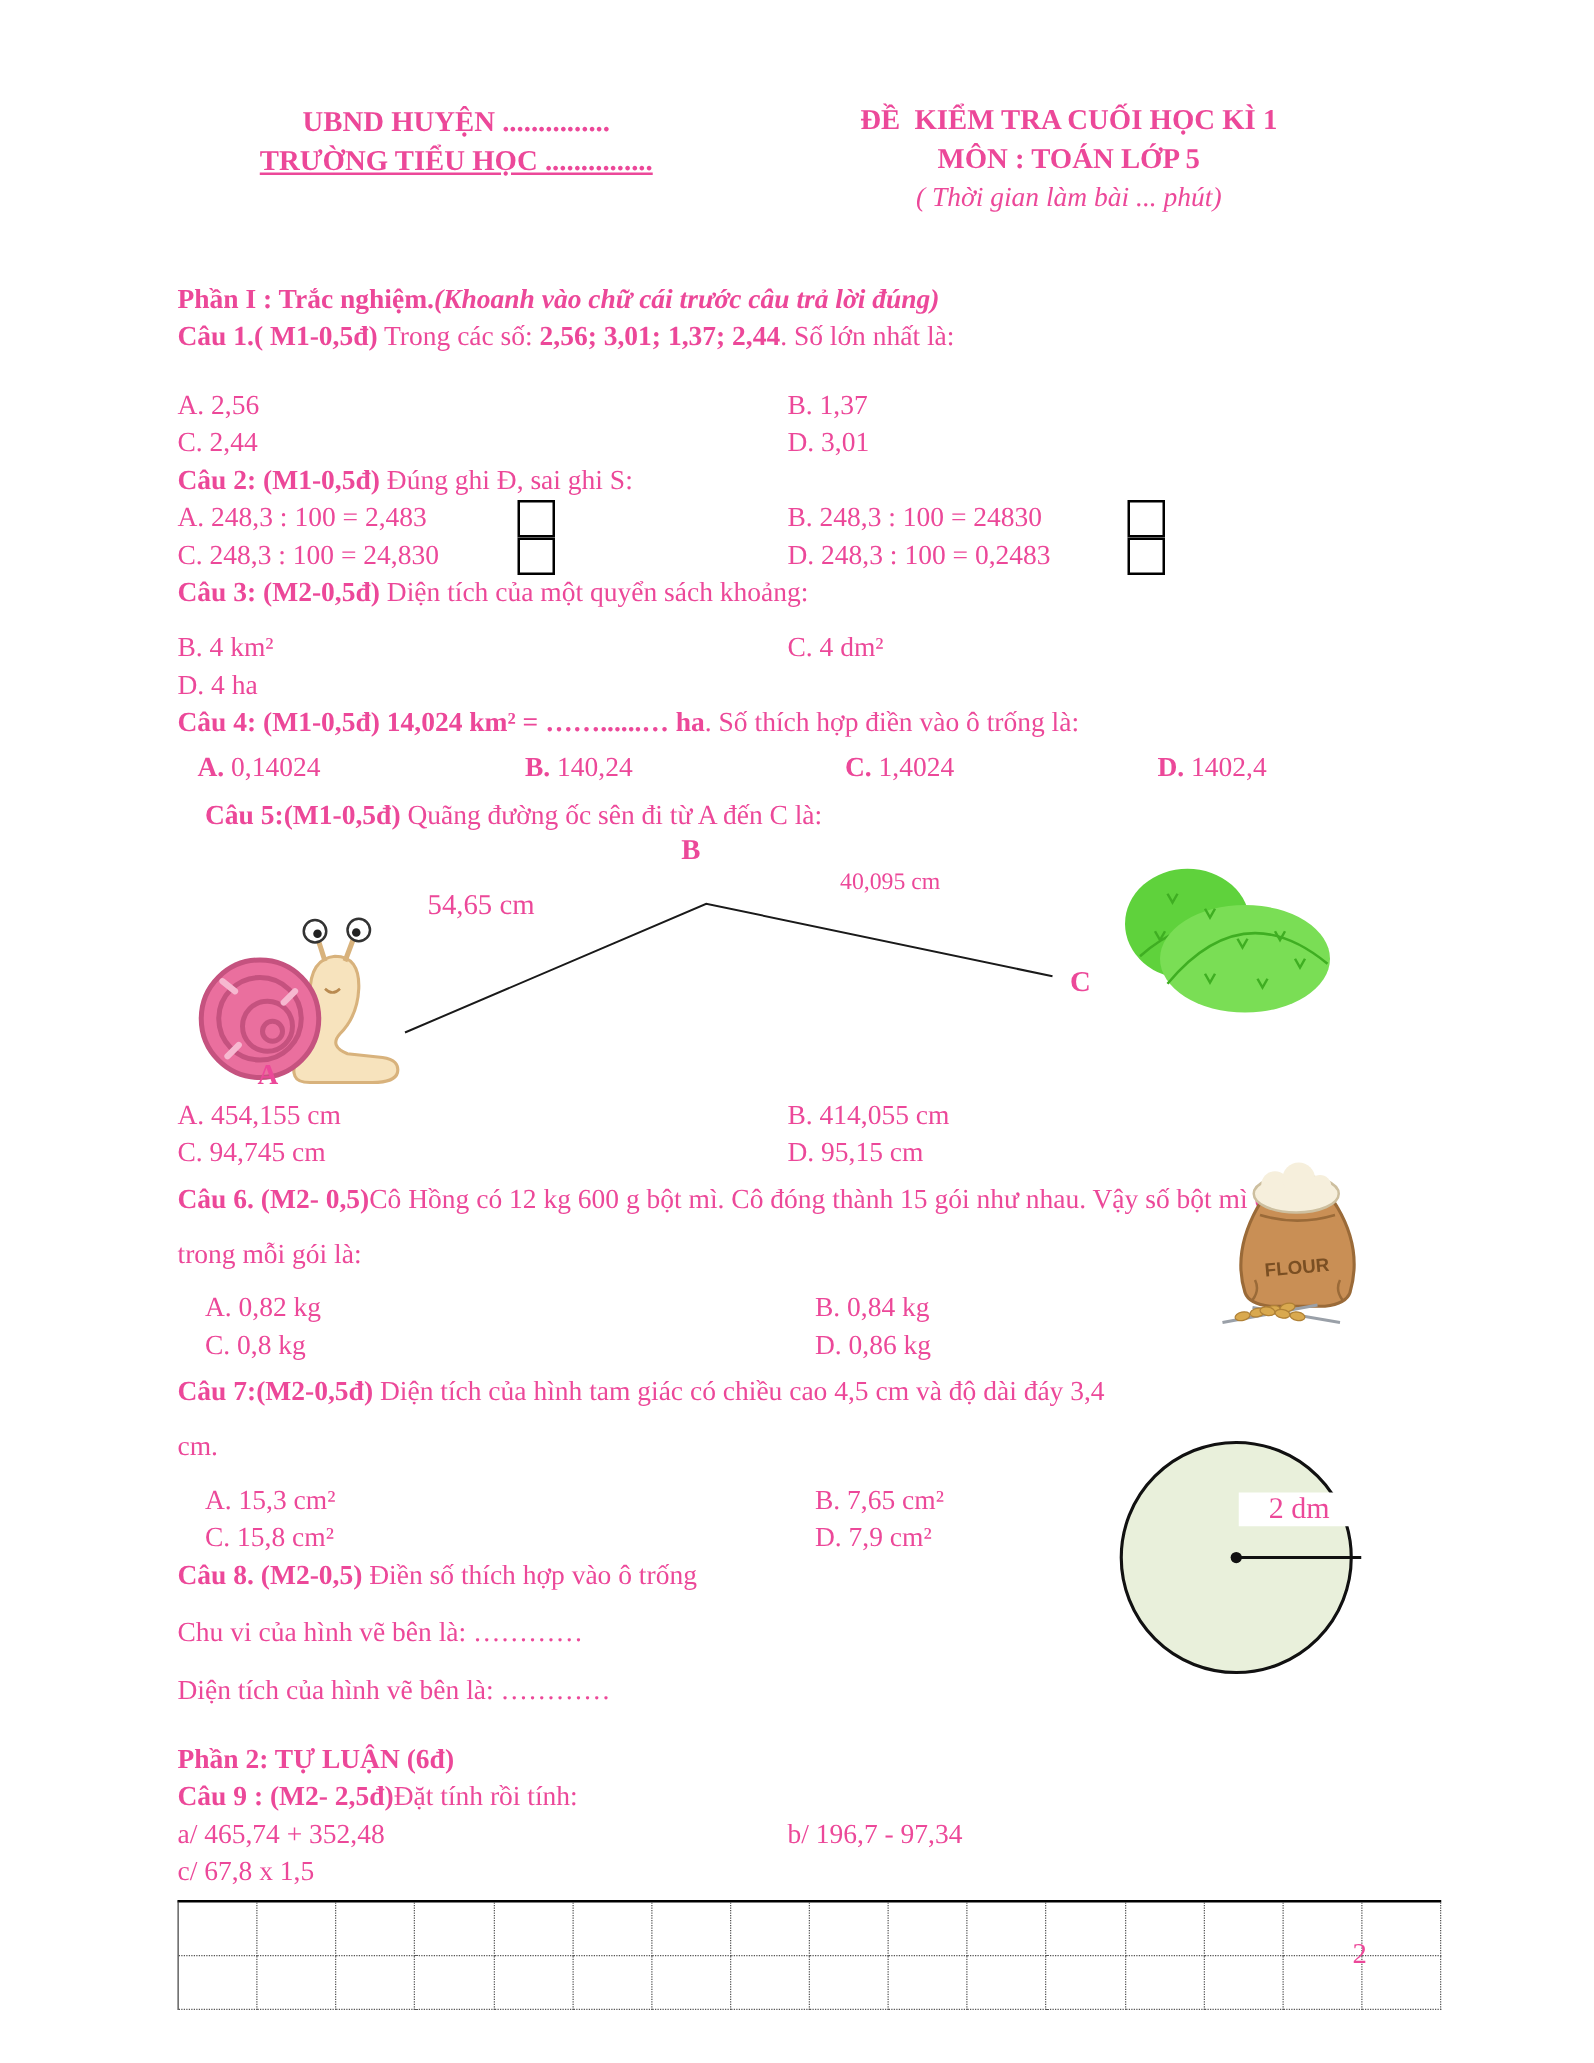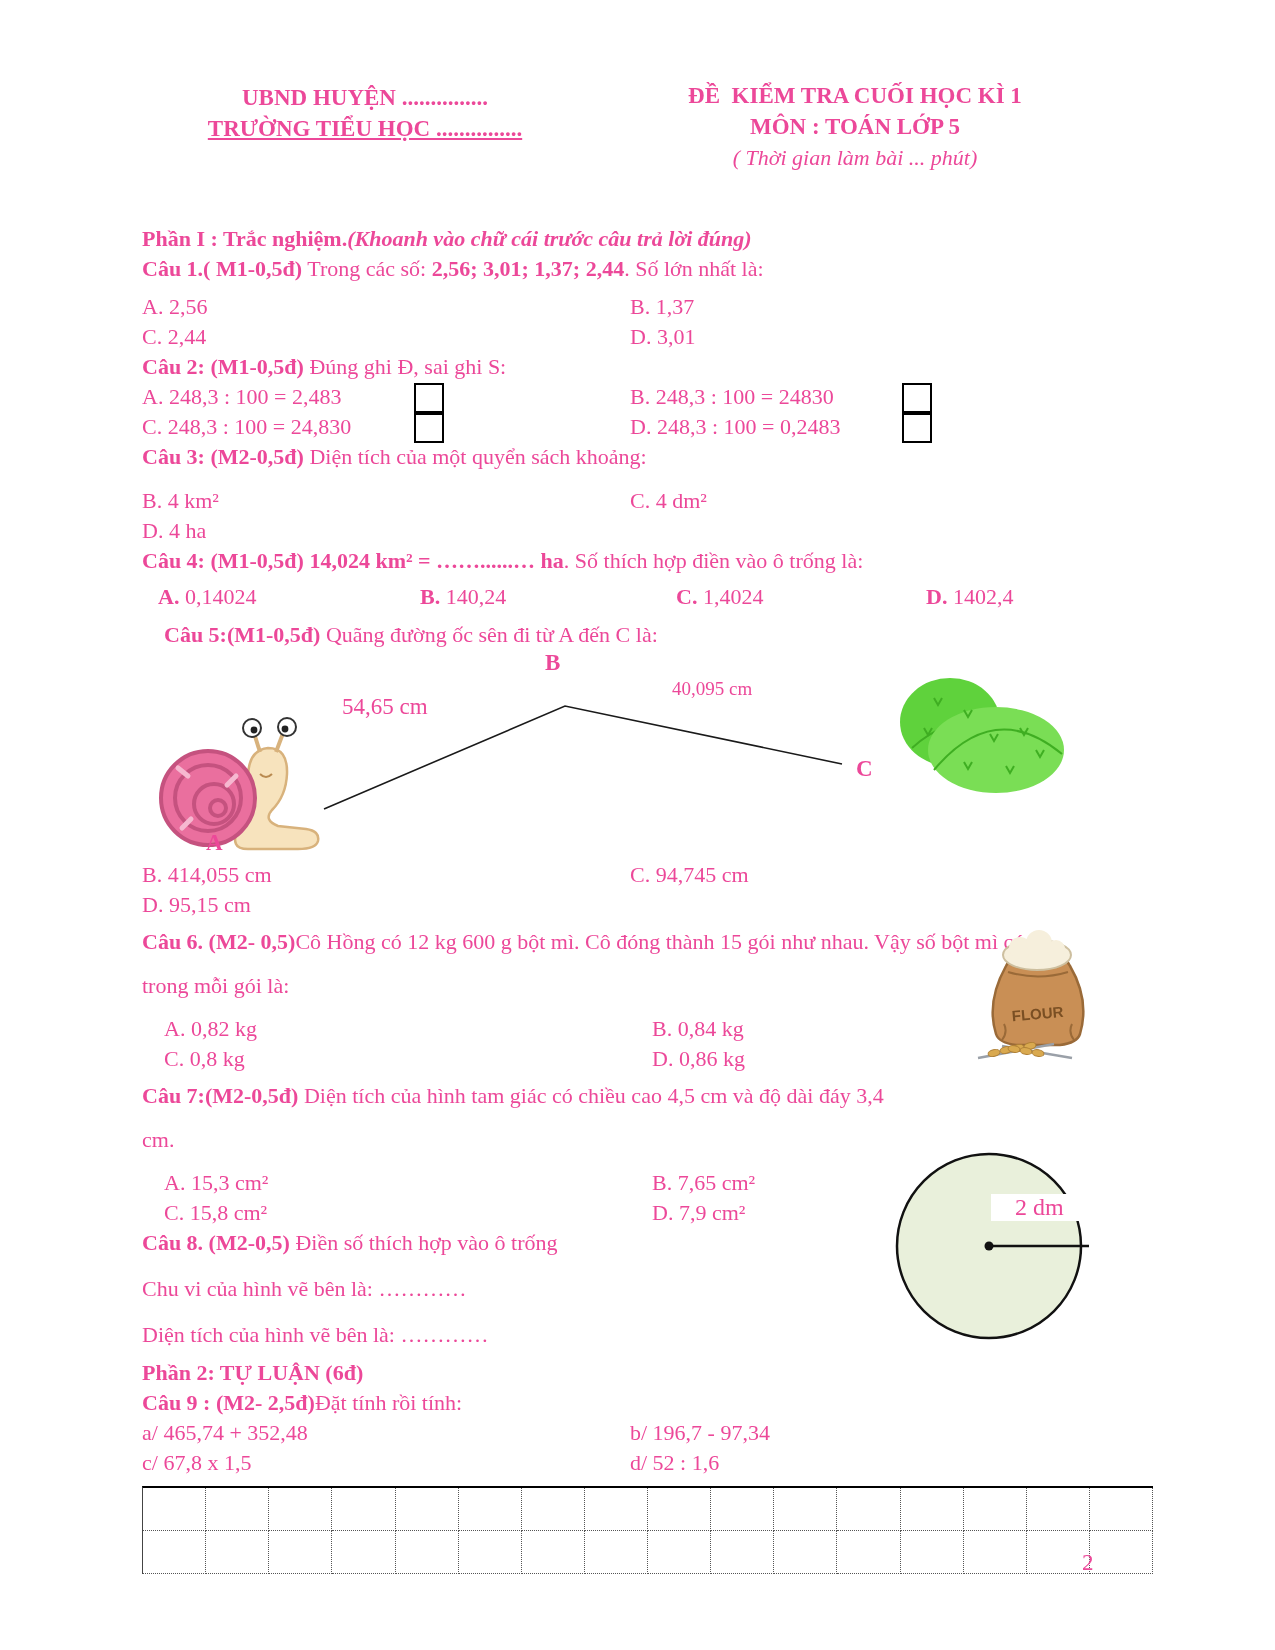--- a/index.html
+++ b/index.html
@@ -15,21 +15,21 @@
   .hdr-right{position:absolute;left:645px;top:80px;width:420px;text-align:center;
              font-size:23px;line-height:31px;}
   .hdr-right .sub{font-size:22px;font-weight:normal;}
 
   
   .content{position:absolute;left:142px;top:224px;width:1012px;}
   .line{line-height:30px;min-height:30px;}
   .opts2{display:grid;grid-template-columns:488px auto;line-height:30px;}
   .opts2 > div{position:relative;}
   .opts4{display:grid;grid-template-columns:262px 256px 250px auto;line-height:34px;margin:4px 0 6px 16px;}
-  .mt6{margin-top:6px;margin-left:22px;} .mt8{margin-top:8px;} .mt14{margin-top:14px;} .mt16{margin-top:16px;}
+  .mt6{margin-top:6px;margin-left:22px;} .mt8{margin-top:25px;} .mt14{margin-top:14px;} .mt16{margin-top:16px;}
   .dsbox{position:absolute;left:272px;top:1px;width:26px;height:26px;border:2px solid #000;background:#fff;}
   .wide-par{line-height:44px;text-align:justify;}
 
   
   .diagram{position:relative;height:206px;margin-top:4px;}
   .diagram .lbl{position:absolute;white-space:nowrap;}
   .d-svg{position:absolute;left:0;top:0;}
   .snail{position:absolute;left:6px;top:62px;}
   .grass{position:absolute;left:752px;top:16px;}
 
@@ -144,20 +144,21 @@
           <path d="M126,58 l4,7 l4,-7"></path>
             <path d="M70,92 l4,7 l4,-7"></path>
             <path d="M112,96 l4,7 l4,-7"></path>
           <path d="M30,58 l4,7 l4,-7"></path>
             <path d="M142,80 l4,7 l4,-7"></path>
         </g>
       </svg>
     </div>
 
     <div class="opts2">
+      <div>A. 454,155 cm</div>
       <div>B. 414,055 cm</div>
       <div>C. 94,745 cm</div>
       <div>D. 95,15 cm</div>
     </div>
 
     <div class="wide-par">
       <span class="b">Câu 6. (M2- 0,5)</span><span>Cô Hồng có 12 kg 600 g bột mì. Cô đóng thành 15 gói như nhau. Vậy số bột mì có</span><br>
       <span>trong mỗi gói là:</span>
     </div>
     <div class="opts2 mt6">
@@ -185,21 +186,20 @@
     <div class="line mt16">Diện tích của hình vẽ bên là: …………</div>
 
     <div class="line b mt8">Phần 2: TỰ LUẬN (6đ)</div>
     <div class="line">
       <span class="b">Câu 9 : (M2- 2,5đ)</span><span>Đặt tính rồi tính:</span>
     </div>
     <div class="opts2">
       <div>a/ 465,74 + 352,48</div>
       <div>b/ 196,7 - 97,34</div>
       <div>c/ 67,8 x 1,5</div>
-      <div>d/ 52 : 1,6</div>
     </div>
 
     <div class="agrid" style="grid-template-columns: repeat(16, 1fr);">
         <div class="agrid-cell"></div>
         <div class="agrid-cell"></div>
         <div class="agrid-cell"></div>
         <div class="agrid-cell"></div>
         <div class="agrid-cell"></div>
         <div class="agrid-cell"></div>
         <div class="agrid-cell"></div>

